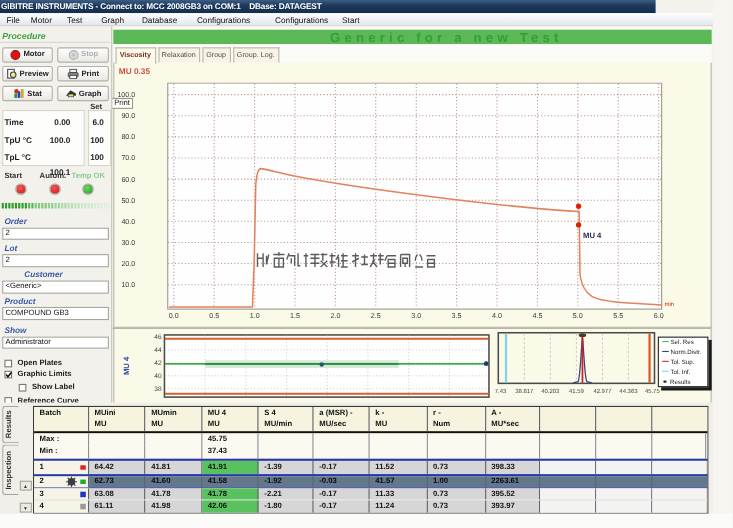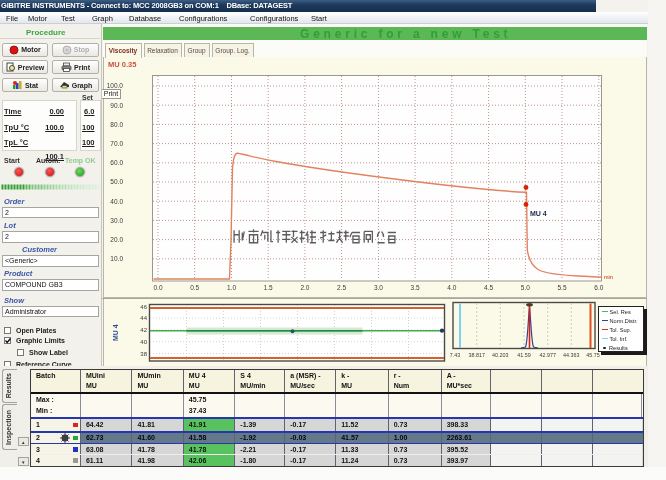--- a/index.html
+++ b/index.html
@@ -9,26 +9,26 @@
 
 
 #titlebar { left:0; top:0; width:596px; height:11.5px; background:linear-gradient(#3d5d83 0%, #1d3a5e 40%, #142e4c 100%); color:#fff; font-size:7.5px; font-weight:bold; line-height:11px; padding-left:1px; letter-spacing:-0.15px; white-space:nowrap; }
 #rightstrip { left:648px; top:0; width:18px; height:480px; background:#f6f5f2; }
 
 #menubar { left:0; top:11.5px; width:648px; height:12px; background:linear-gradient(#ffffff, #e2e6ee); font-size:7.5px; color:#111; border-bottom:1px solid #cfcfcf; }
 #menubar span { position:absolute; top:2.5px; }
 
 
 #leftpanel { left:0; top:23.5px; width:101.5px; height:342.5px; background:#f2f1ec; border-right:1.5px solid #c9c7bb; overflow:hidden; }
-.proc { position:absolute; left:2px; top:4px; font-size:8px; font-weight:bold; color:#3ba53b;margin-left:24px; }
+.proc { position:absolute; left:2px; top:4px; font-size:8px; font-weight:bold; font-style:italic; color:#3ba53b; }
 .procline { position:absolute; left:0; top:14.5px; width:100px; border-top:1px solid #d8d6ca; }
 .btn { position:absolute; height:14px; background:linear-gradient(#fefefe,#e9e8e3); border:1px solid #b3b1a8; border-radius:2px; font-size:7px; font-weight:bold; color:#222; display:flex; align-items:center; justify-content:center; gap:2px; }
 .btn.dis { color:#b0b0b0; }
 .whitebox { position:absolute; background:#fdfdfb; border:1px solid #d7d5ca; }
-.trow7 { position:absolute; font-size:7.5px; font-weight:bold; color:#1c1c1c;text-decoration:underline; }
+.trow7 { position:absolute; font-size:7.5px; font-weight:bold; color:#1c1c1c; }
 .led { position:absolute; width:10px; height:10px; border-radius:50%; border:1.5px solid #a3a19a; box-shadow:0 0 0 0.5px #c8c6c0; }
 .lbl7 { position:absolute; font-size:7px; font-weight:bold; color:#333; }
 .bluelbl { position:absolute; font-size:7.5px; font-weight:bold; font-style:italic; color:#3a55a8; }
 .inp { position:absolute; left:2px; width:96.5px; height:11.5px; background:#fff; border:1px solid #a7a5a0; font-size:7px; color:#111; line-height:10px; padding-left:2px; }
 .cb { position:absolute; width:7px; height:7px; background:#fff; border:1px solid #777; }
 
 
 #mainwhite { left:103px; top:23.5px; width:544px; height:33px; background:#fbfbf7; }
 #banner { left:103px; top:26.5px; width:544px; height:13px; background:#5cb757; }
 #banner div { position:absolute; left:197px; top:0.5px; font-size:12px; font-weight:bold; color:#30a035; letter-spacing:3.8px; white-space:nowrap; }

